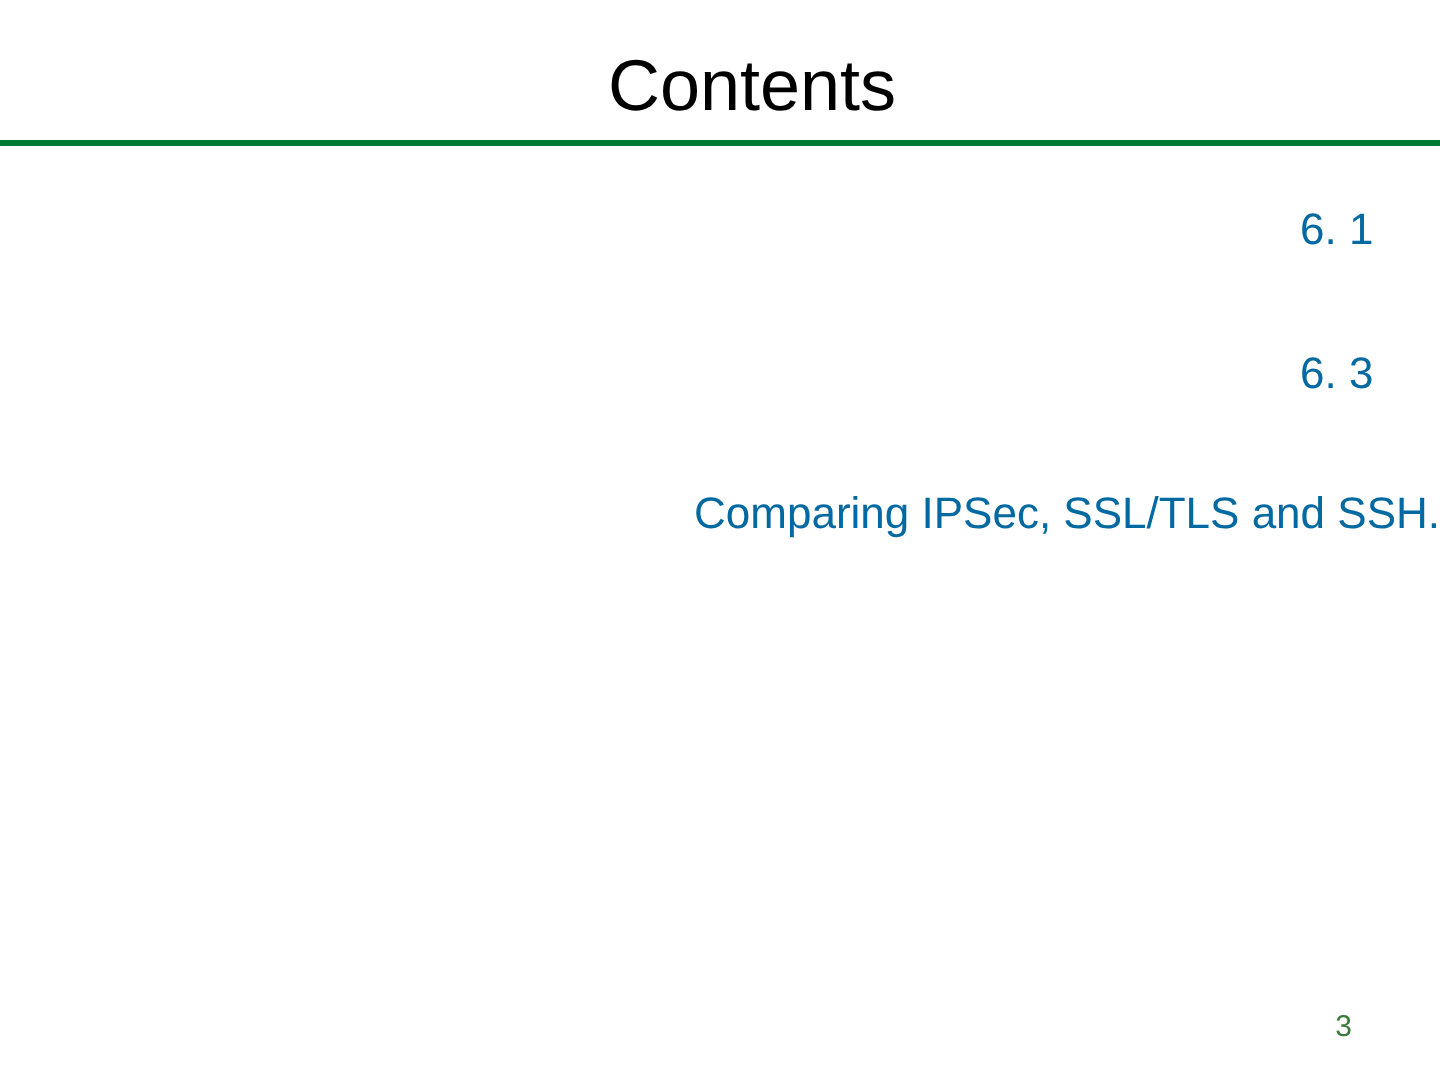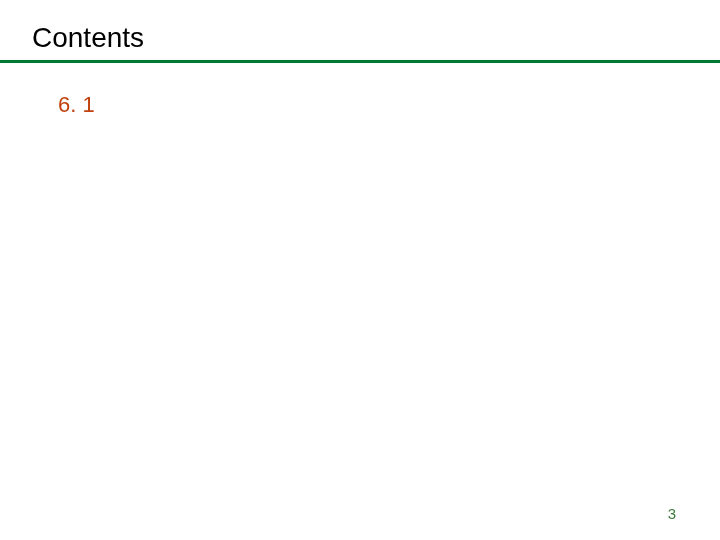--- a/index.html
+++ b/index.html
@@ -5,39 +5,40 @@
     * { margin: 0; padding: 0; box-sizing: border-box; }
     body {
       width: 720px;
       height: 540px;
       background: #ffffff;
       font-family: Arial, Helvetica, sans-serif;
       position: relative;
       overflow: hidden;
     }
     .title {
-      font-size: 28px;
+      font-size: 36px;
       color: #000000;
       padding: 22px 0 6px 32px;
       font-weight: 400;
+      text-align: center;
     }
     .rule {
       height: 3px;
       background: #007a33;
       width: 100%;
     }
     .contents-list {
       padding: 26px 0 0 58px;
     }
     .row {
       display: flex;
-      flex-direction: row;
+      flex-direction: column;
       align-items: flex-end;
       font-size: 22px;
-      color: #c2410c;
+      color: #0369a1;
       line-height: 1.45;
       margin-bottom: 2px;
     }
     .num {
       width: 70px;
       flex: 0 0 70px;
     }
     .label { }
     .page-number {
       position: absolute;
@@ -51,16 +52,18 @@
 <body>
 
 <div class="title">Contents</div>
 <div class="rule"></div>
 
 <div class="contents-list">
   <div class="row">
     <span class="num">6. 1</span>
   </div>
   <div class="row">
+    <span class="num">6. 3</span>
+    <span class="label">Comparing IPSec, SSL/TLS and SSH.</span>
   </div>
 </div>
 
 <div class="page-number">3</div>
 
 </body></html>

